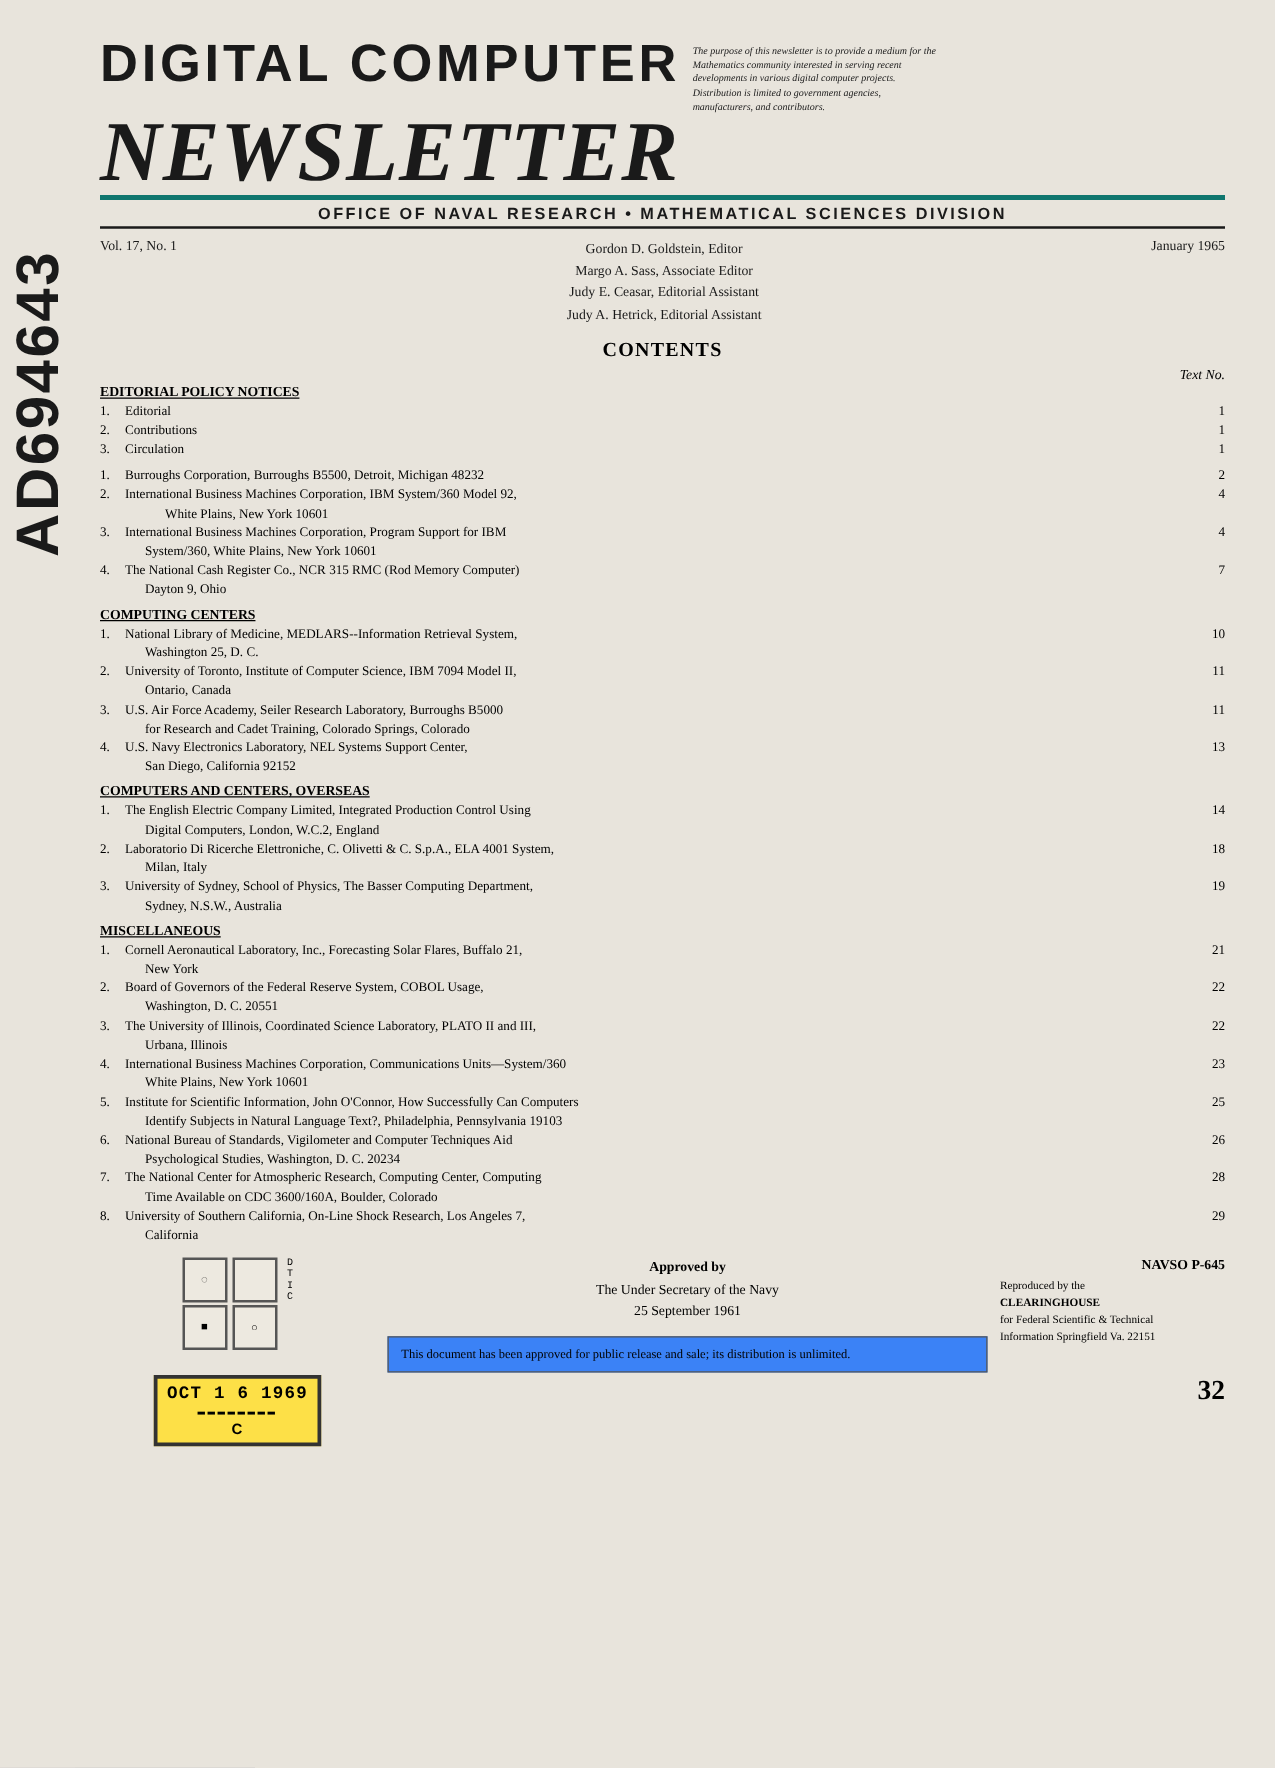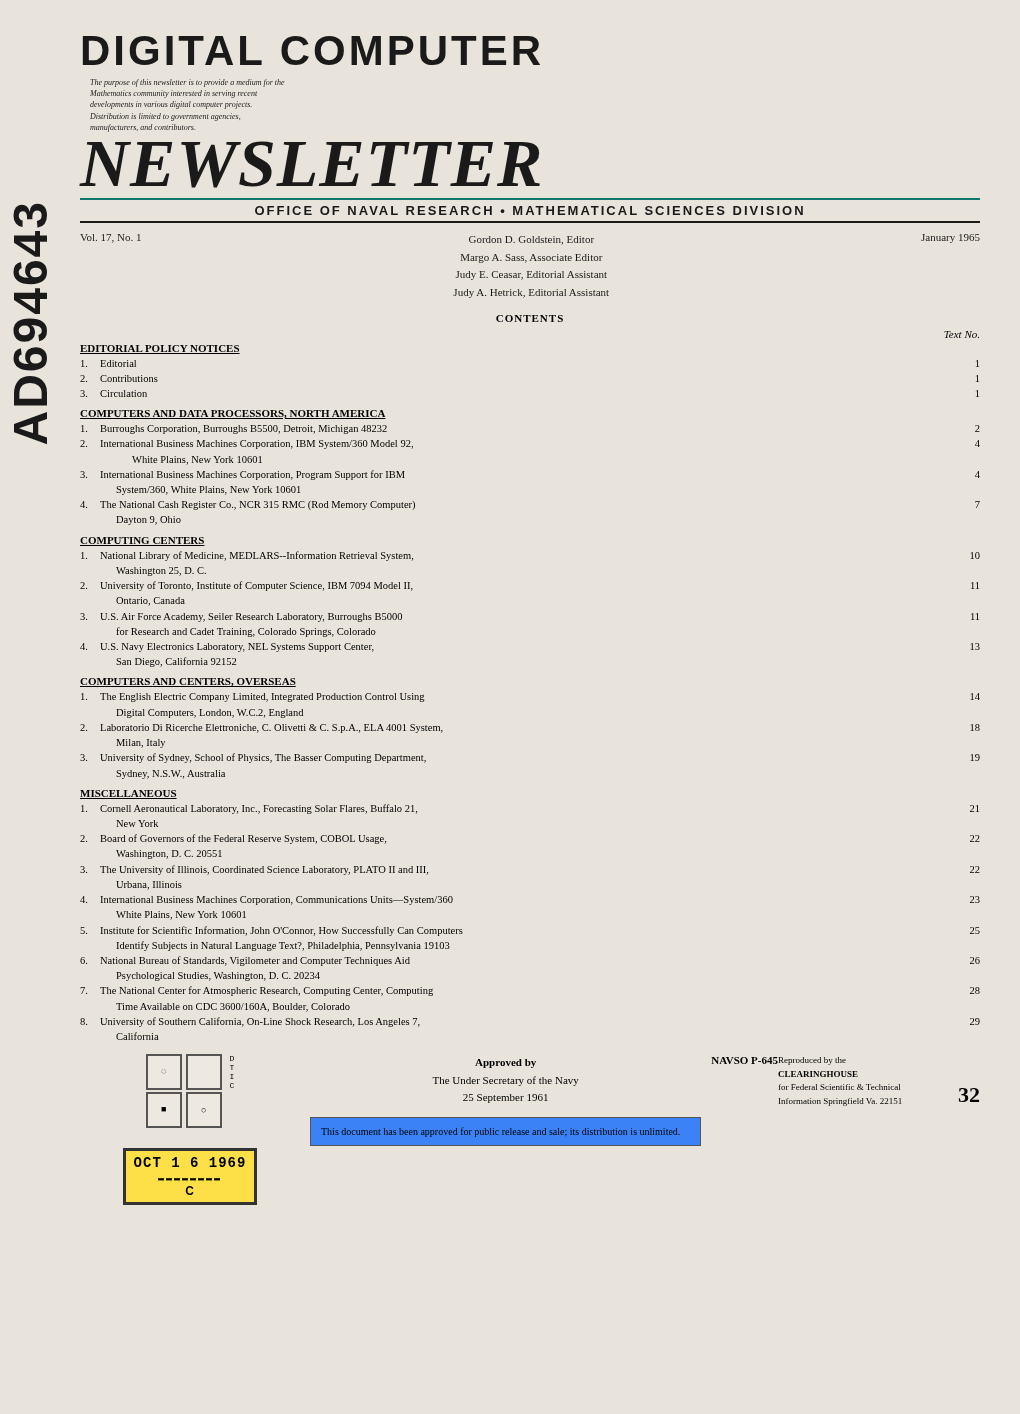--- a/index.html
+++ b/index.html
@@ -47,42 +47,41 @@
       display: flex;
       align-items: flex-start;
       margin-bottom: 4px;
     }
     .title-block {
       flex: 1;
     }
     .digital-computer-line {
       display: flex;
       align-items: flex-start;
-      flex-direction: column;
     }
     .purpose-box {
       font-size: 8px;
       color: #1a1a1a;
       margin-left: 10px;
       max-width: 200px;
       line-height: 1.4;
       margin-top: 5px;
       font-style: italic;
     }
     .newsletter-text {
       font-size: 68px;
       font-weight: bold;
       font-style: italic;
       font-family: 'Times New Roman', Times, serif;
       color: #1a1a1a;
       line-height: 0.9;
       letter-spacing: 1px;
     }
     .office-line {
-      border-top: 2px solid #0f766e;
+      border-top: 4px solid #0f766e;
       border-bottom: 2px solid #1a1a1a;
       padding: 3px 0;
       text-align: center;
       font-size: 13px;
       font-weight: bold;
       letter-spacing: 2px;
       color: #1a1a1a;
       margin-top: 4px;
       font-family: Arial, sans-serif;
     }
@@ -93,21 +92,21 @@
       font-size: 11px;
       color: #1a1a1a;
     }
     .editors-block {
       text-align: center;
       font-size: 11px;
       line-height: 1.6;
     }
     .contents-title {
       text-align: center;
-      font-size: 11px;
+      font-size: 16px;
       font-weight: bold;
       margin-top: 10px;
       margin-bottom: 4px;
       letter-spacing: 1px;
     }
     .page-no-right {
       text-align: right;
       font-size: 11px;
       font-style: italic;
       margin-bottom: 2px;
@@ -244,21 +243,20 @@
           <span class="toc-entry-page">1</span>
         </div>
         <div class="toc-entry-numbered">
           <span class="toc-num">3.</span>
           <span class="toc-entry-text">Circulation</span>
           <span class="toc-entry-page">1</span>
         </div>
       </div>
 
       <div class="toc-section">
-        <div class="toc-section-title">COMPUTERS AND DATA PROCESSORS, NORTH AMERICA</div>
         <div class="toc-entry-numbered">
           <span class="toc-num">1.</span>
           <span class="toc-entry-text">Burroughs Corporation, Burroughs B5500, Detroit, Michigan 48232</span>
           <span class="toc-entry-page">2</span>
         </div>
         <div class="toc-entry-numbered">
           <span class="toc-num">2.</span>
           <span class="toc-entry-text">International Business Machines Corporation, IBM System/360 Model 92,<br><span style="padding-left:32px;">White Plains, New York 10601</span></span>
           <span class="toc-entry-page">4</span>
         </div>
@@ -389,21 +387,21 @@
 
       <div class="approved-section">
         <div class="approved-bold">Approved by</div>
         <div>The Under Secretary of the Navy</div>
         <div>25 September 1961</div>
         <div class="approved-box">
           <span>This document has been approved for public release and sale; its distribution is unlimited.</span>
         </div>
       </div>
 
-      <div style="display:flex;flex-direction:row;align-items:flex-start;min-width:180px;">
+      <div style="display:flex;flex-direction:column;align-items:flex-start;min-width:180px;">
         <div class="navso" style="width:100%;">NAVSO P-645</div>
         <div class="clearinghouse-section">
           <div>Reproduced by the</div>
           <div style="font-weight:bold;">CLEARINGHOUSE</div>
           <div>for Federal Scientific &amp; Technical</div>
           <div>Information Springfield Va. 22151</div>
         </div>
         <div style="font-size:22px;font-weight:bold;margin-top:23px;align-self:flex-end;">32</div>
       </div>
     </div>

